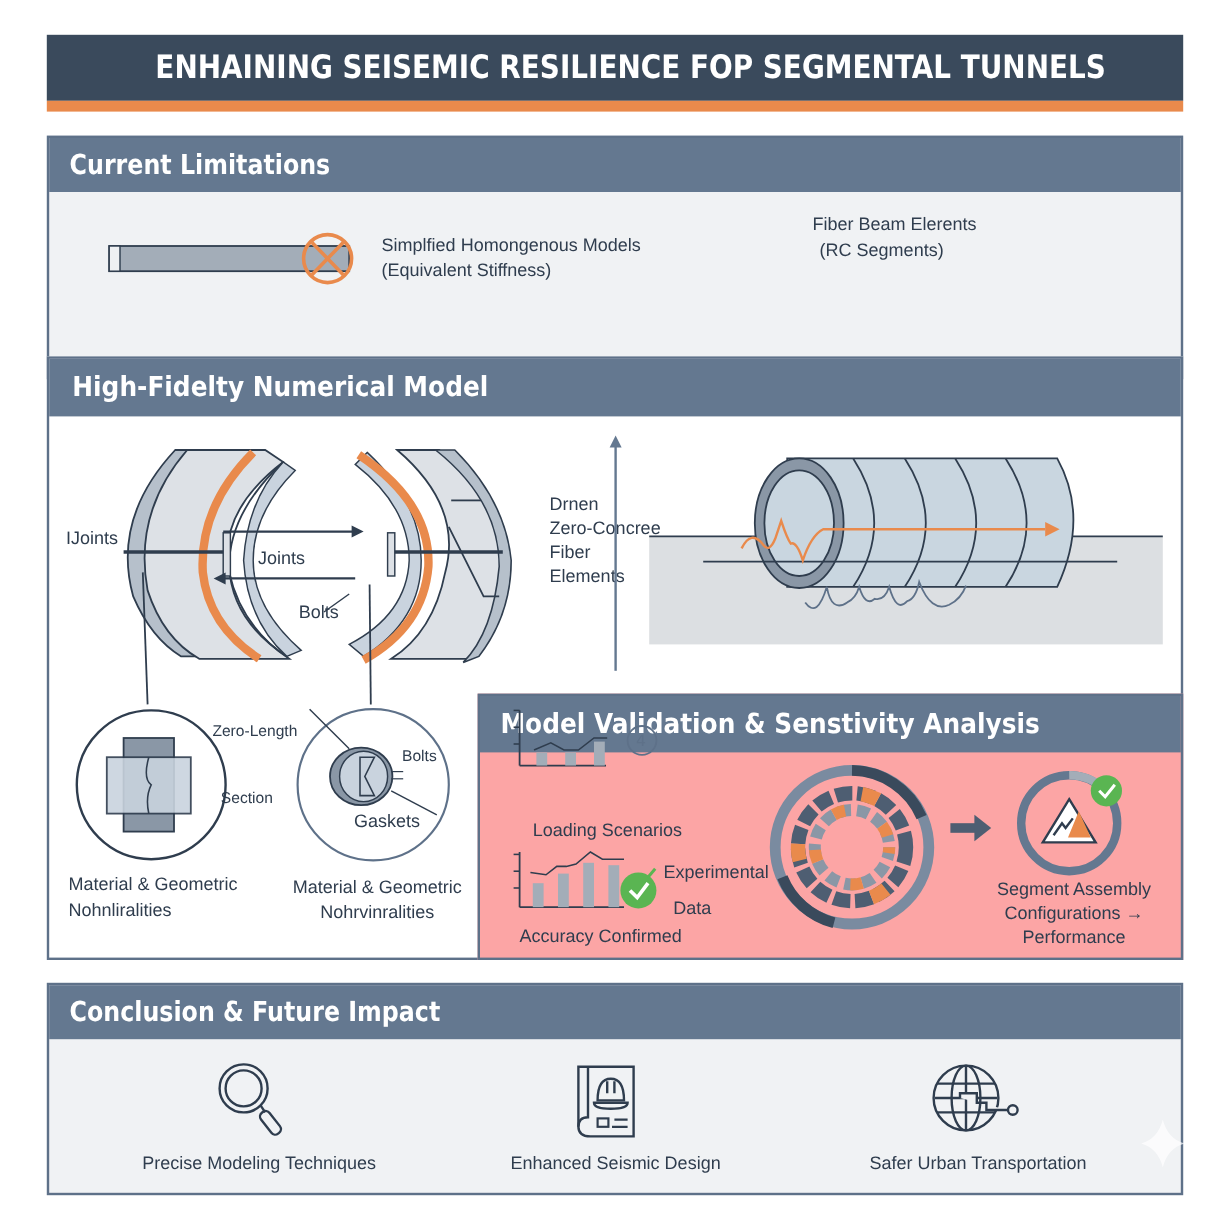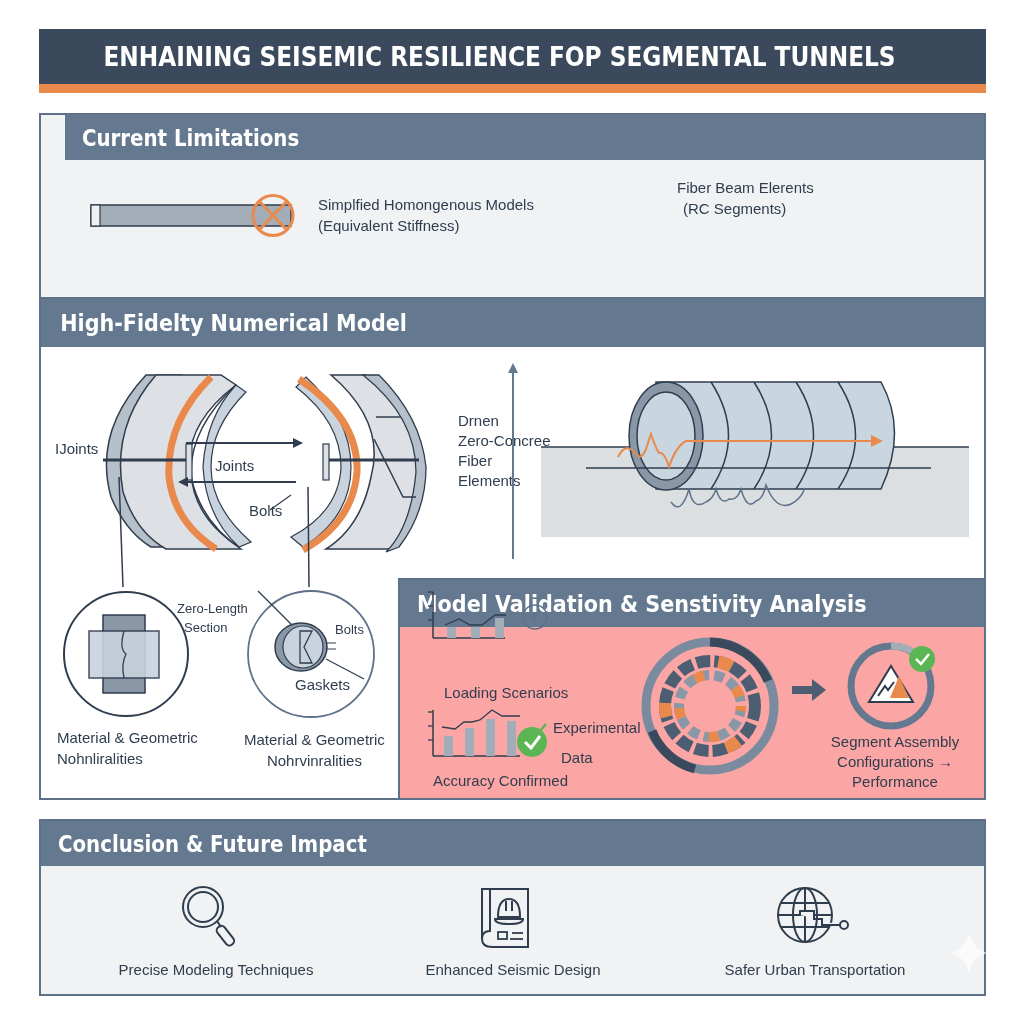--- a/index.html
+++ b/index.html
@@ -1,27 +1,27 @@
 <!DOCTYPE html>
 <html><head>
 <meta charset="utf-8">
 <style>
   * { box-sizing: border-box; margin: 0; padding: 0; }
   html, body { width: 1024px; height: 1024px; background: #ffffff; overflow: hidden; }
   body { font-family: "Liberation Sans", sans-serif; position: relative; color: #2f3d4e; }
 
-  .title-bar { position: absolute; left: 39px; top: 29px; width: 947px; height: 55px; background: #3a4a5c; display: flex; align-items: center; justify-content: flex-start; }
+  .title-bar { position: absolute; left: 39px; top: 29px; width: 947px; height: 55px; background: #3a4a5c; display: flex; align-items: center; justify-content: flex-end; }
   .title-bar h1 { color: #ffffff; font-family: "DejaVu Sans", sans-serif; font-weight: bold; font-size: 27px; letter-spacing: 0px; transform: scaleX(0.86); white-space: nowrap; }
   .title-accent { position: absolute; left: 39px; top: 84px; width: 947px; height: 9px; background: #e98a4c; }
 
   .section { position: absolute; border: 2px solid #5e7189; background: #f0f2f4; }
   .section-header { background: #647890; color: #ffffff; font-weight: bold; display: flex; align-items: center; }
   .section-header span { font-family: "DejaVu Sans", sans-serif; transform-origin: left center; white-space: nowrap; }
 
-  #sec-limitations { left: 39px; top: 113px; width: 947px; height: 203px; padding-left: 24px; }
+  #sec-limitations { left: 39px; top: 113px; width: 947px; height: 203px; }
   #sec-limitations .section-header { height: 45px; padding-left: 17px; font-size: 23px; }
   #sec-limitations .section-header span { transform: scaleX(0.86); }
 
   #sec-model { left: 39px; top: 297px; width: 947px; height: 503px; background: #ffffff; }
   #sec-model .section-header { height: 48px; justify-content: flex-start; font-size: 23px; }
   #sec-model .section-header span { transform: scaleX(0.9); transform-origin: center; }
 
   #sec-validation { left: 398px; top: 578px; width: 588px; height: 222px; background: #fca5a5; }
   #sec-validation .section-header { height: 47px; padding-left: 17px; font-size: 23px; }
   #sec-validation .section-header span { transform: scaleX(0.9); }
@@ -136,21 +136,21 @@
     <ellipse cx="55" cy="58" rx="26" ry="24" fill="#8a97a6" stroke="#2f3d4e" stroke-width="1.5"></ellipse>
     <ellipse cx="57" cy="58" rx="20" ry="21" fill="#c9d3de" stroke="#2f3d4e" stroke-width="1.2"></ellipse>
     <path d="M54,42 L54,74 L66,74 L58,58 L66,42 Z" fill="none" stroke="#2f3d4e" stroke-width="1.3"></path>
     <line x1="80" y1="54" x2="90" y2="54" stroke="#2f3d4e" stroke-width="1"></line>
     <line x1="80" y1="60" x2="90" y2="60" stroke="#2f3d4e" stroke-width="1"></line>
     <line x1="12" y1="2" x2="45" y2="35" stroke="#2f3d4e" stroke-width="1.2"></line>
     <line x1="80" y1="70" x2="118" y2="90" stroke="#2f3d4e" stroke-width="1.2"></line>
   </svg>
   <div class="lbl lbl-sm" style="left:136px;top:300px;line-height:19px;">
     <div>Zero-Length</div>
-    <div style="padding-left:7px;">Section</div>
+    <div style="padding-left:7px;margin-top:37px;">Section</div>
   </div>
   <div class="lbl lbl-sm" style="left:294px;top:320px;">Bolts</div>
   <div class="lbl" style="left:254px;top:375px;text-align:center;">Gaskets</div>
   <div class="lbl" style="left:16px;top:428px;">
     <div>Material &amp; Geometric</div>
     <div>Nohnliralities</div>
   </div>
   <div class="lbl center" style="left:203px;top:430px;">
     <div>Material &amp; Geometric</div>
     <div>Nohrvinralities</div>

